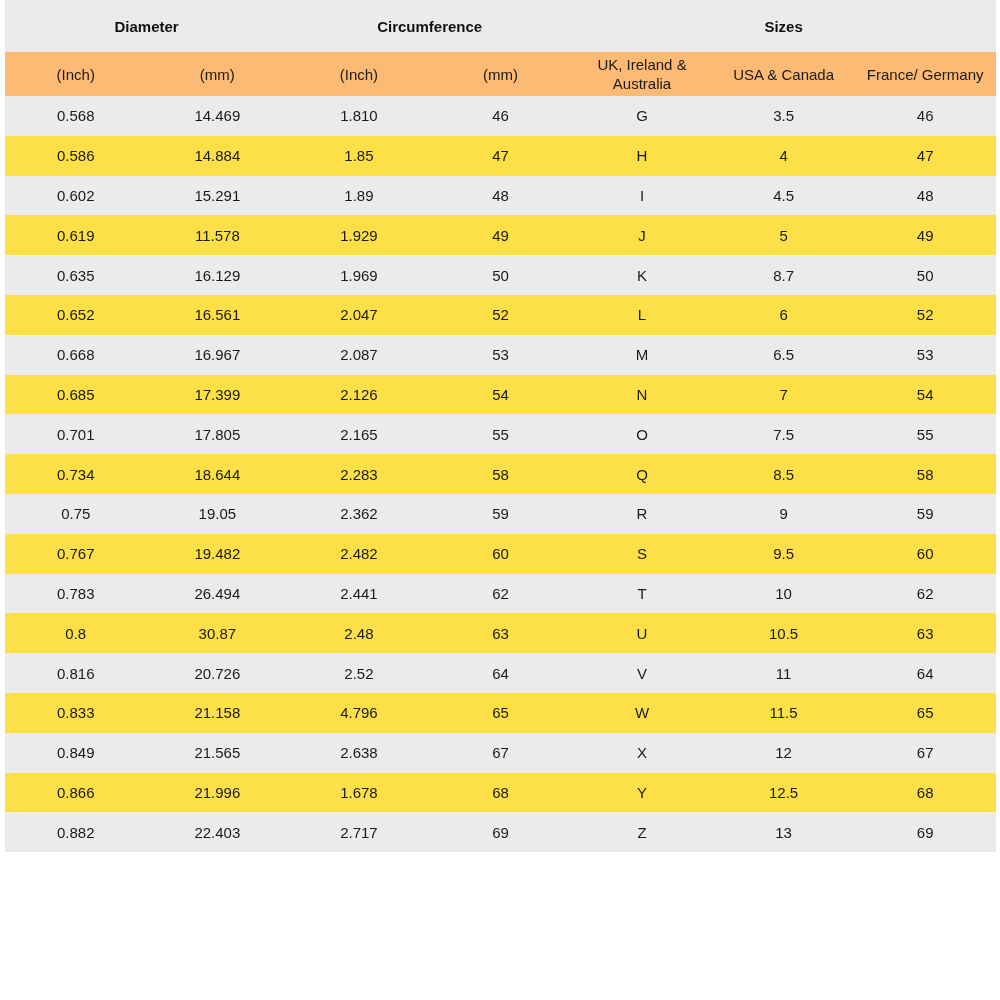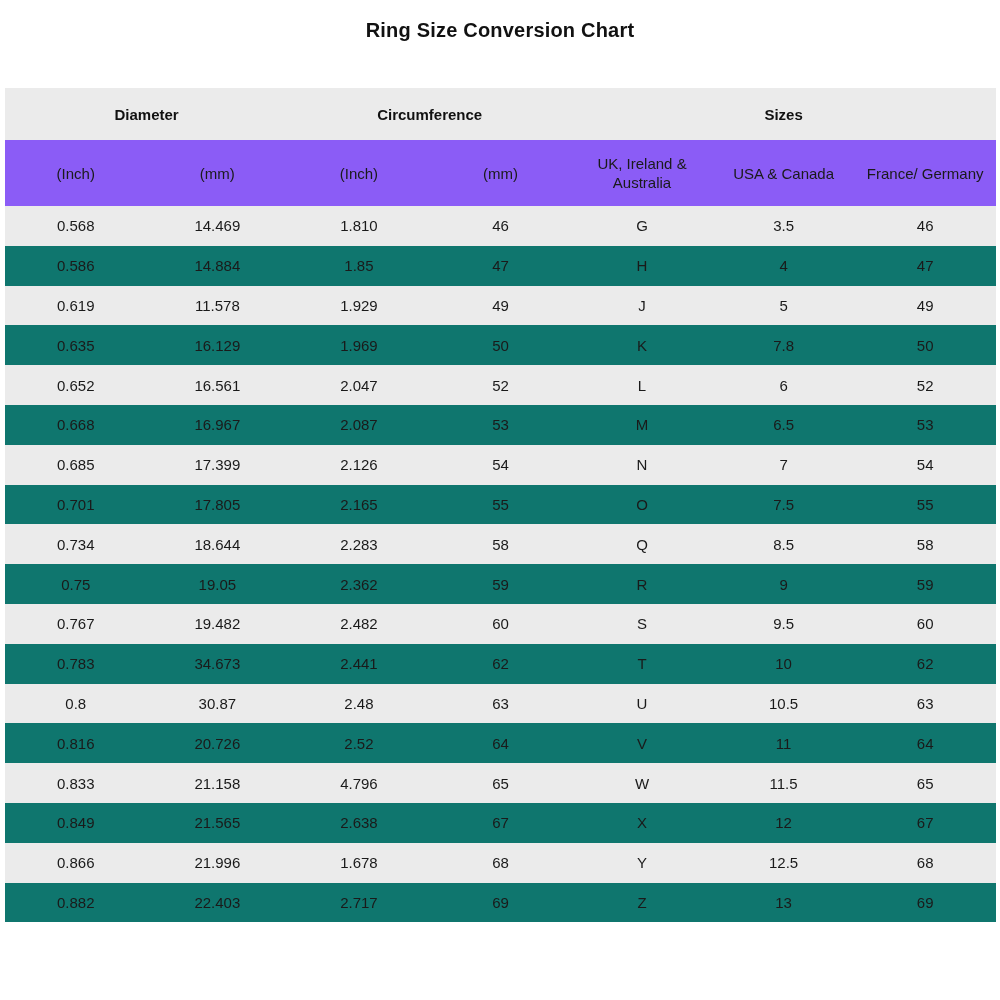--- a/index.html
+++ b/index.html
@@ -41,41 +41,40 @@
   thead tr.group-header-row {
     background: #ebebeb;
     height: 52px;
   }
   thead tr.group-header-row th {
     font-weight: bold;
     font-size: 15px;
     color: #111111;
   }
   thead tr.column-header-row {
-    background: #8b5cf6;
-    height: 66px;
+    background: #fdba74;
+    height: 44px;
   }
   thead tr.column-header-row th {
     font-size: 15px;
     line-height: 19px;
   }
   tbody tr {
     height: 39.8px;
-    background: #0f766e;
+    background: #fde047;
   }
   tbody tr:nth-child(odd) {
     background: #ebebeb;
   }
 </style>
 </head>
 <body>
 
 <div class="page">
 
-  <div class="page-title">Ring Size Conversion Chart</div>
 
   <table class="ring-table">
     <colgroup>
       <col style="width:14.285%">
         <col style="width:14.285%">
         <col style="width:14.285%">
       <col style="width:14.285%">
         <col style="width:14.285%">
         <col style="width:14.285%">
       <col style="width:14.29%">
@@ -109,35 +108,44 @@
         <tr>
           <td>0.586</td>
           <td>14.884</td>
           <td>1.85</td>
           <td>47</td>
           <td>H</td>
           <td>4</td>
           <td>47</td>
         </tr>
         <tr>
+          <td>0.602</td>
+          <td>15.291</td>
+          <td>1.89</td>
+          <td>48</td>
+          <td>I</td>
+          <td>4.5</td>
+          <td>48</td>
+        </tr>
+        <tr>
           <td>0.619</td>
           <td>11.578</td>
           <td>1.929</td>
           <td>49</td>
           <td>J</td>
           <td>5</td>
           <td>49</td>
         </tr>
         <tr>
           <td>0.635</td>
           <td>16.129</td>
           <td>1.969</td>
           <td>50</td>
           <td>K</td>
-          <td>7.8</td>
+          <td>8.7</td>
           <td>50</td>
         </tr>
         <tr>
           <td>0.652</td>
           <td>16.561</td>
           <td>2.047</td>
           <td>52</td>
           <td>L</td>
           <td>6</td>
           <td>52</td>
@@ -191,21 +199,21 @@
           <td>0.767</td>
           <td>19.482</td>
           <td>2.482</td>
           <td>60</td>
           <td>S</td>
           <td>9.5</td>
           <td>60</td>
         </tr>
         <tr>
           <td>0.783</td>
-          <td>34.673</td>
+          <td>26.494</td>
           <td>2.441</td>
           <td>62</td>
           <td>T</td>
           <td>10</td>
           <td>62</td>
         </tr>
         <tr>
           <td>0.8</td>
           <td>30.87</td>
           <td>2.48</td>

